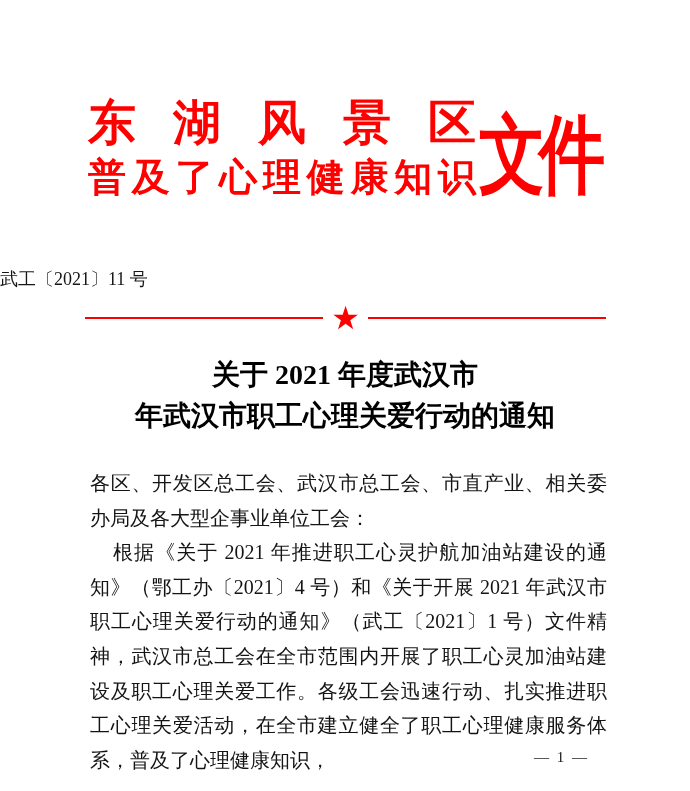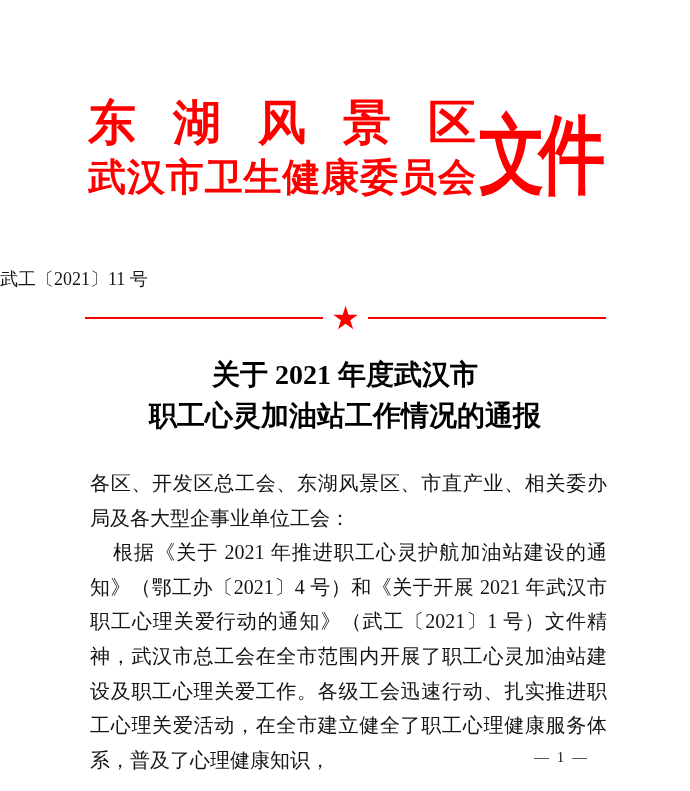--- a/index.html
+++ b/index.html
@@ -140,37 +140,37 @@
     white-space: nowrap;
   }
 </style>
 </head>
 <body>
 
 <div class="page">
 
   <header>
     <div class="org-line1">东湖风景区</div>
-    <div class="org-line2">武汉市卫生健康委员会</div>
+    <div class="org-line2">普及了心理健康知识</div>
     <div class="doc-label">文件</div>
   </header>
 
   <div class="doc-number">武工〔2021〕11 号</div>
 
   <div class="separator">
     <div class="rule"></div>
     <span class="star">★</span>
     <div class="rule"></div>
   </div>
 
   <h1 class="doc-title">
     <div>关于 2021 年度武汉市</div>
-    <div>职工心灵加油站工作情况的通报</div>
+    <div>年武汉市职工心理关爱行动的通知</div>
   </h1>
 
   <main class="doc-body">
-    <p>各区、开发区总工会、东湖风景区、市直产业、相关委办局及各大型企事业单位工会：</p>
+    <p>各区、开发区总工会、武汉市总工会、市直产业、相关委办局及各大型企事业单位工会：</p>
     <p class="indented">根据《关于 2021 年推进职工心灵护航加油站建设的通知》（鄂工办〔2021〕4 号）和《关于开展 2021 年武汉市职工心理关爱行动的通知》（武工〔2021〕1 号）文件精神，武汉市总工会在全市范围内开展了职工心灵加油站建设及职工心理关爱工作。各级工会迅速行动、扎实推进职工心理关爱活动，在全市建立健全了职工心理健康服务体系，普及了心理健康知识，</p>
   </main>
 
   <div class="page-number">— 1 —</div>
 
 </div>
 
 </body></html>

